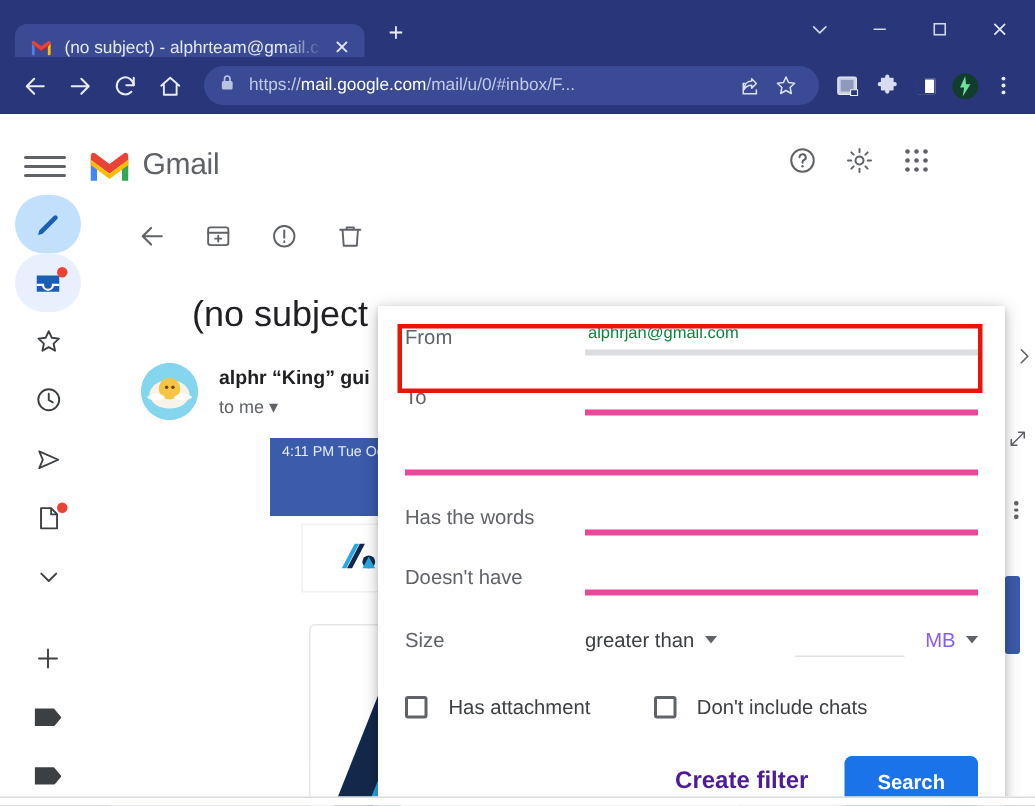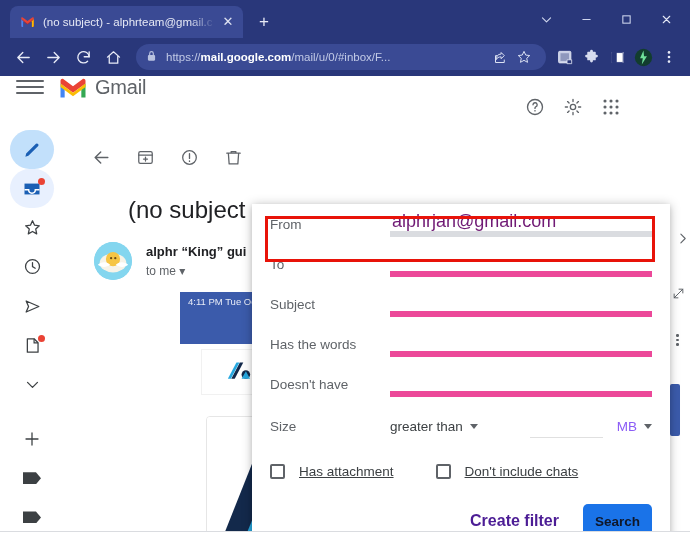--- a/index.html
+++ b/index.html
@@ -14,21 +14,21 @@
   
   .chrome-window {
     position: absolute; left: 0; top: 0; width: 690px; height: 537px;
     background: #29377a;
   }
   .titlebar {
     position: relative; height: 38px; width: 100%;
     background: #29377a;
   }
   .tab {
-    position: absolute; left: 10px; top: 6px;
+    position: absolute; left: 10px; top: 16px;
     width: 233px; height: 32px;
     background: #3a4a94;
     border-radius: 8px 8px 0 0;
     display: flex; align-items: center;
     padding: 0 6px 0 10px;
     overflow: hidden;
   }
   .tab-favicon { width: 15px; height: 15px; flex: 0 0 15px; margin-right: 8px; position: relative; }
   .tab-title {
     flex: 1 1 auto; color: #e6e9f5; font-size: 11.5px;
@@ -63,32 +63,32 @@
     flex: 1 1 auto; height: 26px; margin: 0 6px 0 8px;
     background: #3a4a94; border-radius: 14px;
     display: flex; align-items: center; padding: 0 10px;
     overflow: hidden; min-width: 0;
   }
   .omni-lock { flex: 0 0 12px; margin-right: 8px; }
   .omni-url {
     flex: 1 1 auto; min-width: 0; color: #c2cae6; font-size: 11.5px;
     white-space: nowrap; overflow: hidden;
   }
-  .omni-url b { color: #ffffff; font-weight: bold; }
+  .omni-url b { color: #ffffff; font-weight: normal; }
   .omni-icon { flex: 0 0 24px; width: 24px; height: 24px; display: flex; align-items: center; justify-content: center; color: #dbe1f3; }
   .tb-ext { width: 26px; height: 26px; flex: 0 0 26px; display: flex; align-items: center; justify-content: center; }
 
   
   .page {
     position: absolute; left: 0; top: 76px; width: 690px; height: 461px;
     background: #ffffff; overflow: hidden;
   }
   .gm-header {
     position: absolute; left: 0; top: 0; width: 634px; height: 46px;
-    background: #ffffff; display: flex; align-items: flex-start;
+    background: #ffffff; display: flex; align-items: flex-end;
   }
   .hamburger { width: 28px; height: 22px; margin-left: 16px; display: flex; flex-direction: column; justify-content: center; gap: 4px; }
   .hamburger span { display: block; height: 1.8px; background: #5f6368; border-radius: 1px; }
   .gm-logo { display: flex; align-items: center; margin-left: 14px; }
   .gm-logo-text { font-size: 20px; color: #5f6368; margin-left: 7px; letter-spacing: -0.2px; }
   .search-wrap {
     position: absolute; left: 253px; top: 12px;
     width: 320px; height: 40px;
     background: #eaf1fb; border-radius: 8px;
     display: flex; align-items: center; padding: 0 8px;
@@ -160,54 +160,54 @@
   .sopanel {
     position: absolute; left: 252px; top: 128px;
     width: 418px; height: 354px;
     background: #ffffff;
     box-shadow: 0 1px 10px rgba(0,0,0,0.26), 0 2px 4px rgba(0,0,0,0.10);
     padding: 0 18px;
   }
   .so-row { position: relative; height: 40px; display: flex; align-items: center; }
   .so-label { width: 120px; flex: 0 0 120px; font-size: 13.5px; color: #5f6368; }
   .so-input {
-    flex: 1 1 auto; height: 26px; border: none; border-bottom: 6px solid #ec4899;
+    flex: 1 1 auto; height: 26px; border: none; border-bottom: 4px solid #ec4899;
     background: transparent; font-family: "Liberation Sans", sans-serif;
-    font-size: 18px; color: #701a75; outline: none; padding: 0 2px;
+    font-size: 11px; color: #15803d; outline: none; padding: 0 2px;
   }
   .so-input::placeholder { color: #9aa0a6; }
   .so-row.highlight .so-input { border-bottom-color: #dadce0; }
   .redbox {
     position: absolute; left: 265px; top: 140px; width: 390px; height: 46px;
     border: 3px solid #e81309; pointer-events: none; z-index: 30;
   }
   .size-row { position: relative; height: 44px; display: flex; align-items: center; }
   .size-select {
     display: flex; align-items: center; gap: 7px;
     font-size: 13.5px; color: #3c4043; width: 140px; flex: 0 0 140px;
   }
   .caret { width: 0; height: 0; border-left: 4.5px solid transparent; border-right: 4.5px solid transparent; border-top: 5px solid #5f6368; }
   .size-input {
     flex: 1 1 auto; height: 24px; border: none; border-bottom: 1px solid #e0e0e0;
     background: transparent; outline: none; min-width: 10px;
     font-family: "Liberation Sans", sans-serif; font-size: 13.5px; color: #3c4043;
   }
   .size-unit { display: flex; align-items: center; gap: 7px; font-size: 13.5px; color: #8b5cf6; margin-left: 14px; }
   .checks-row { display: flex; align-items: center; height: 46px; }
-  .chk-item { display: flex; align-items: center; font-size: 13.5px; color: #3c4043; text-decoration: underline; }
+  .chk-item { display: flex; align-items: center; font-size: 13.5px; color: #3c4043; }
   .chk-box {
     width: 15px; height: 15px; border: 2px solid #5f6368; border-radius: 2px;
     margin-right: 14px; flex: 0 0 15px;
   }
   .chk-item.second { margin-left: 42px; }
   .btn-row { display: flex; align-items: center; justify-content: flex-end; height: 54px; gap: 18px; }
   .btn-text { font-size: 16px; color: #4c1d95; padding: 8px 6px; font-weight: bold; }
   .btn-primary {
-    background: #1a73e8; color: #0f172a; font-size: 13.5px; font-weight: bold;
-    border: none; border-radius: 5px; padding: 10px 12px;
+    background: #1a73e8; color: #ffffff; font-size: 13.5px; font-weight: bold;
+    border: none; border-radius: 5px; padding: 10px 22px;
     font-family: "Liberation Sans", sans-serif;
   }
   .bottom-frame { position: absolute; left: 0; bottom: 0; width: 690px; height: 6px; background: #ffffff; border-top: 1px solid #dadce0; }
 </style>
 </head>
 <body>
 
 <div id="app">
 
   <div class="chrome-window">
@@ -522,21 +522,20 @@
         <div id="so-fields">
             <div class="so-row highlight">
               <span class="so-label">From</span>
               <input class="so-input" placeholder="" value="alphrjan@gmail.com" style="">
             </div>
             <div class="so-row">
               <span class="so-label">To</span>
               <input class="so-input" placeholder="" value="" style="">
             </div>
             <div class="so-row">
-              <span class="so-label">Subject</span>
               <input class="so-input" placeholder="" value="" style="">
             </div>
             <div class="so-row">
               <span class="so-label">Has the words</span>
               <input class="so-input" placeholder="" value="" style="">
             </div>
             <div class="so-row">
               <span class="so-label">Doesn't have</span>
               <input class="so-input" placeholder="" value="" style="">
             </div>

